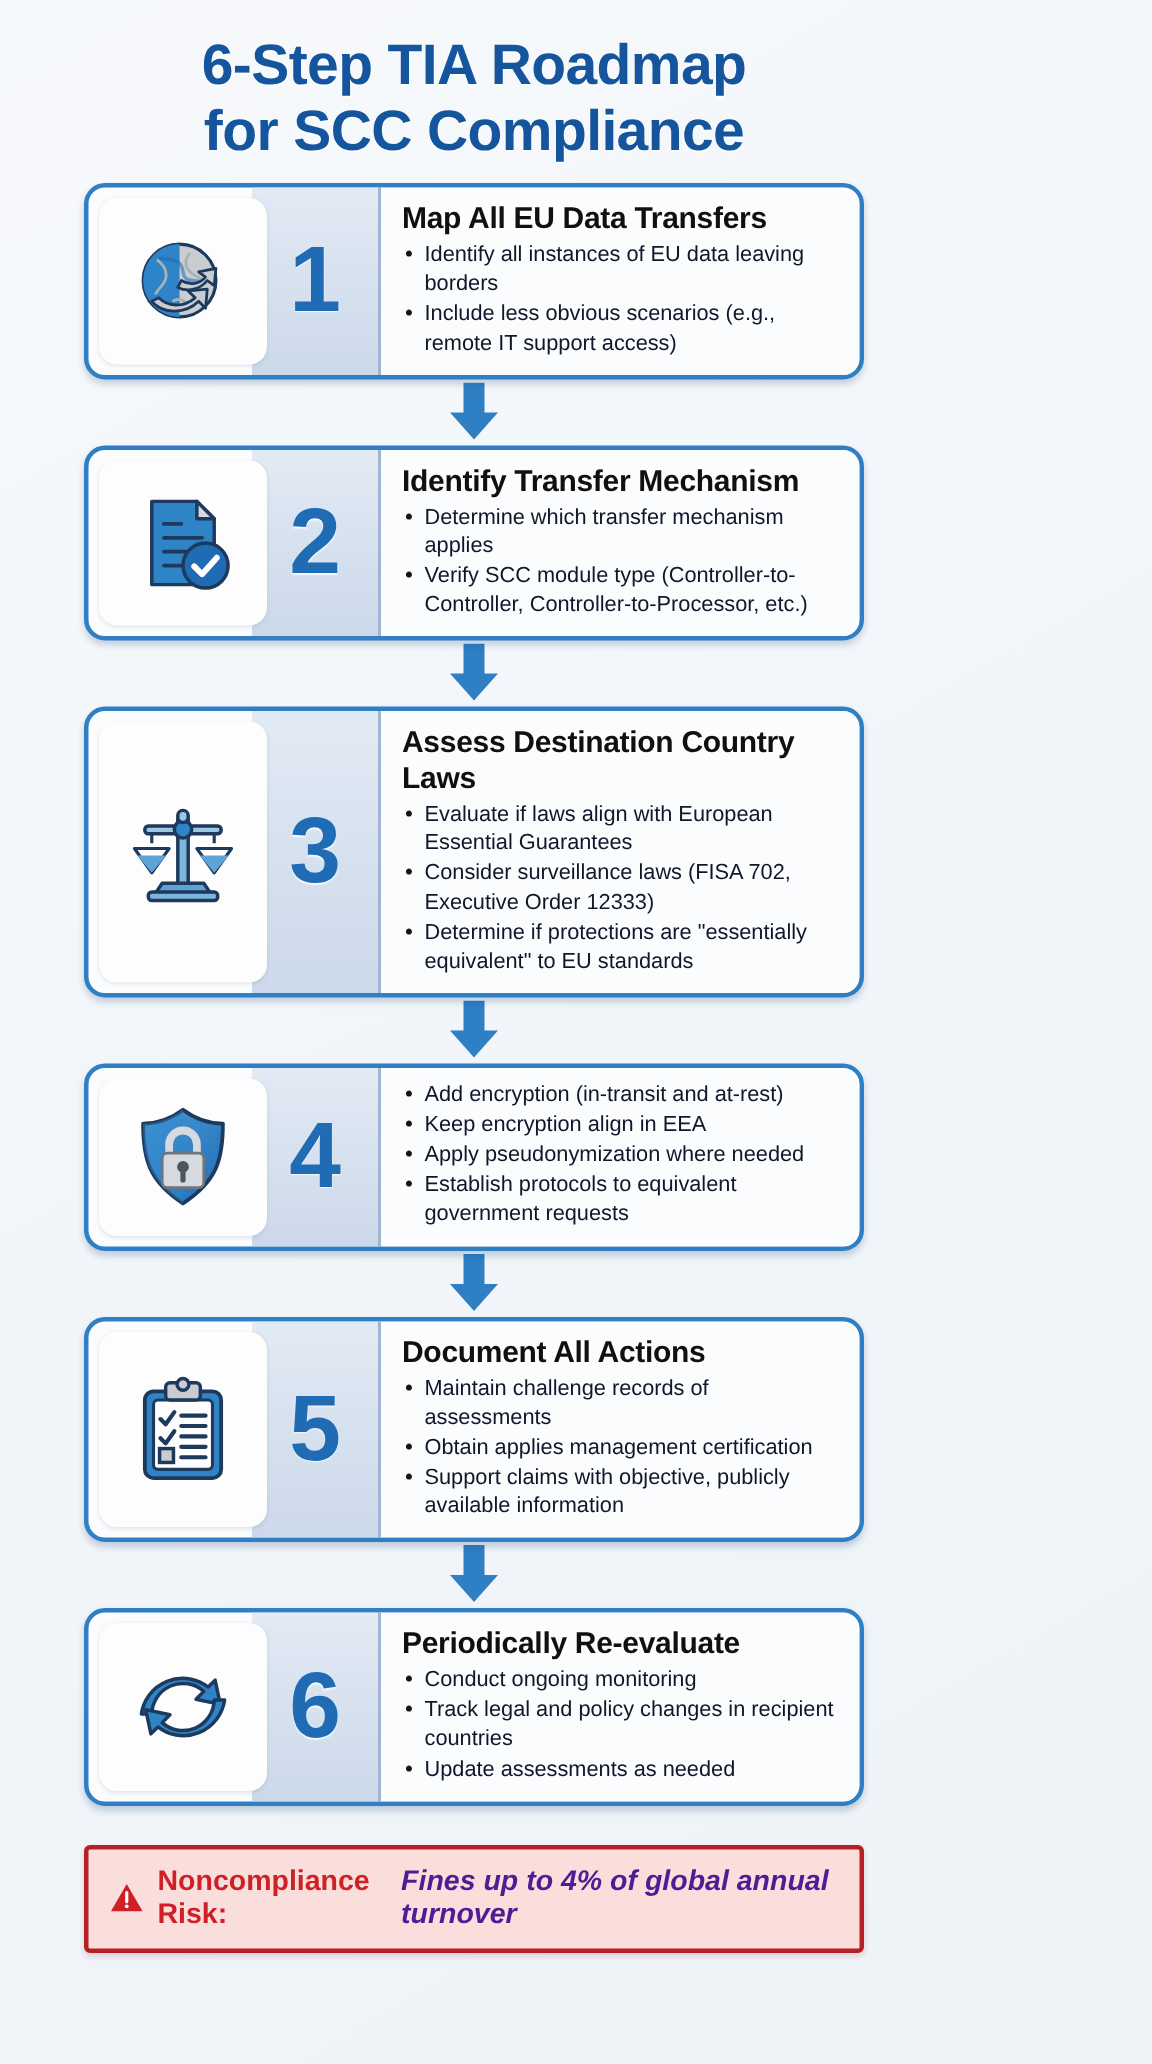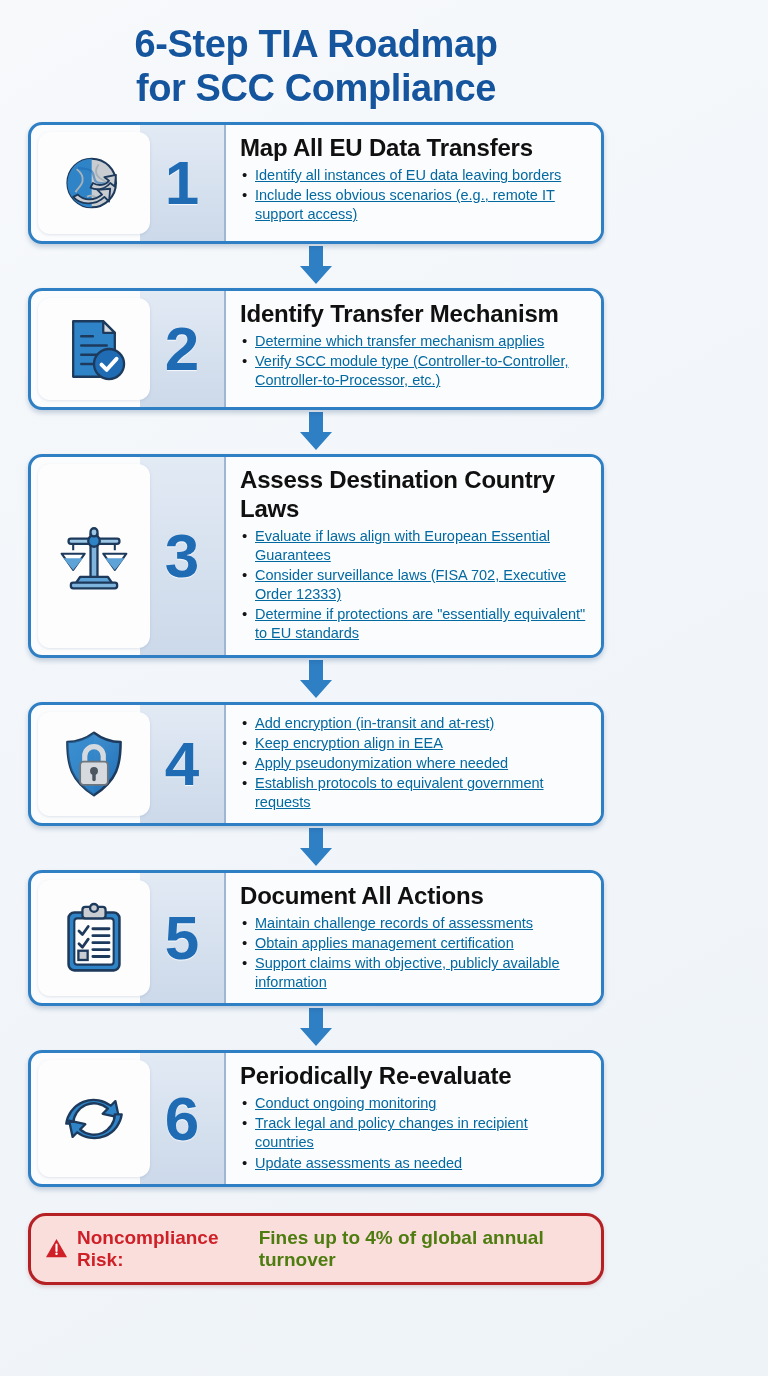--- a/index.html
+++ b/index.html
@@ -2,21 +2,21 @@
 <html><head>
 <meta charset="utf-8">
 <style>
   * { margin:0; padding:0; box-sizing:border-box; }
   html, body {
     width:768px; height:1376px;
     font-family:"Liberation Sans", sans-serif;
     background:linear-gradient(150deg,#f7f9fb 0%,#f2f6fa 45%,#eef3f8 100%);
     overflow:hidden;
   }
-  .page { position:relative; width:632px; height:1376px; padding:0 28px; }
+  .page { position:relative; width:632px; height:1376px; padding:0 56px; }
 
   
   .title-wrap { padding-top:22px; text-align:center; }
   .title-line {
     font-size:38px; font-weight:bold; color:#15559e;
     letter-spacing:-0.4px; line-height:1.16;
     text-shadow:0 1px 1px rgba(255,255,255,.85);
   }
 
   
@@ -54,50 +54,50 @@
     display:flex; align-items:center; justify-content:center;
   }
   .num {
     font-size:62px; font-weight:bold; color:#1f6cb5;
     line-height:1; text-shadow:0 1px 1px rgba(255,255,255,.8);
   }
 
   
   .step-body { flex:1; padding:9px 12px 10px 14px; background:#fbfcfd; }
   .step-title {
-    font-size:24px; font-weight:bold; color:#101010;
+    font-size:20px; font-weight:bold; color:#101010;
     line-height:1.2; margin-bottom:3px; letter-spacing:-0.2px;
   }
   .bullets { list-style:none; }
   .bullets li {
     position:relative; padding-left:15px;
-    font-size:14.5px; color:#0369a1; line-height:1.32; margin-bottom:1px;text-decoration:underline;
+    font-size:14.5px; color:#0f172a; line-height:1.32; margin-bottom:1px;
   }
   .bullets li::before {
     content:"•"; position:absolute; left:2px; top:-1px;
     font-size:15px; color:#141414;
   }
 
   
   .connector { height:44px; display:flex; align-items:center; justify-content:center; }
   .connector svg { display:block; }
 
   
   .warning {
     margin-top:26px;
     display:flex; align-items:center; justify-content:center; gap:9px;
     background:#fadedc;
     border:3px solid #b52025;
-    border-radius:18px;
+    border-radius:4px;
     padding:11px 14px;
     box-shadow:0 2px 4px rgba(120,20,20,.18);
   }
   .warning svg { width:23px; height:23px; flex:0 0 auto; }
   .warn-label { font-size:19px; font-weight:bold; color:#cf1f27; }
-  .warn-text  { font-size:19px; font-weight:bold; color:#4d7c0f; }
+  .warn-text  { font-size:19px; font-weight:bold; color:#4c1d95;font-style:italic; }
 </style>
 </head>
 <body>
 
 <div class="page">
 
   <div class="title-wrap">
     <div class="title-line">6-Step TIA Roadmap</div>
     <div class="title-line">for SCC Compliance</div>
   </div>

